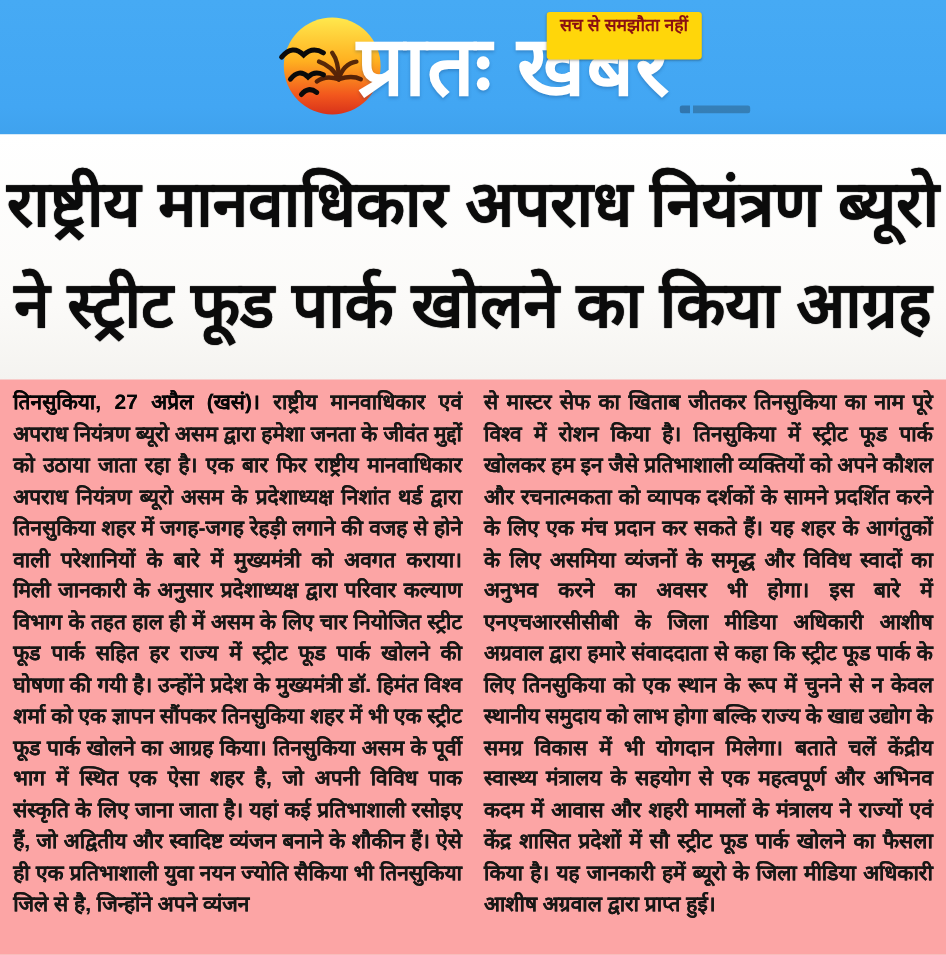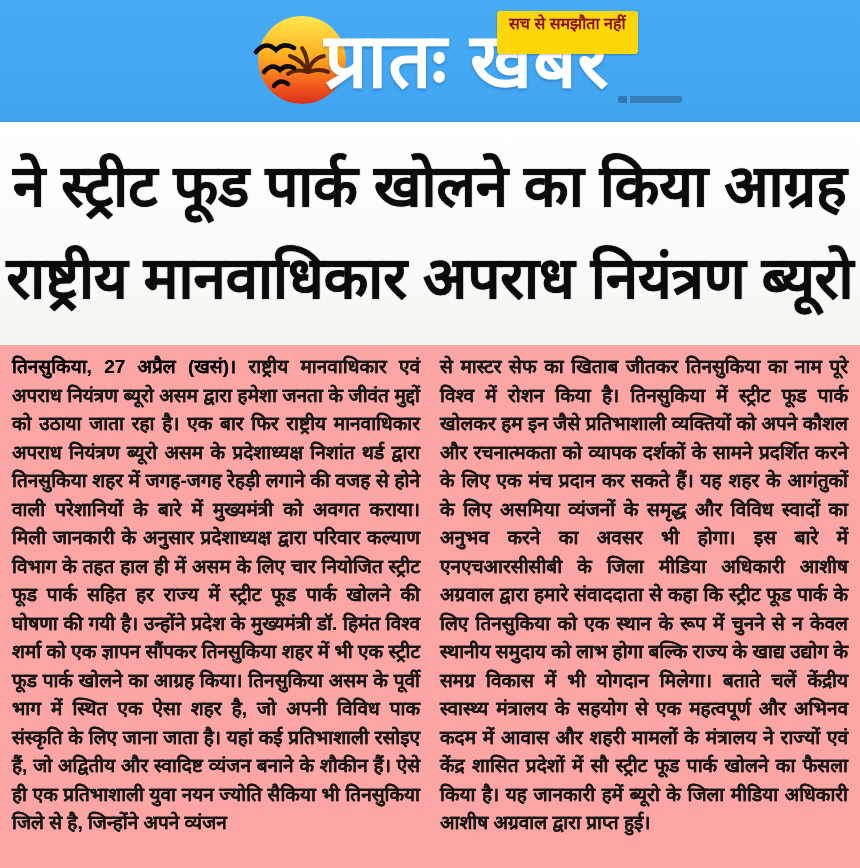--- a/index.html
+++ b/index.html
@@ -106,22 +106,22 @@
           <path d="M24 76 Q30 68 38 74"></path>
         </g>
       </svg>
       <div class="brand-title">प्रातः खबर</div>
     </div>
     <div class="tagline">सच से समझौता नहीं</div>
     <div class="logo-watermark"></div>
   </div>
 
   <div class="headline-block">
+    <div class="headline-line">राष्ट्रीय मानवाधिकार अपराध नियंत्रण ब्यूरो</div>
     <div class="headline-line">ने स्ट्रीट फूड पार्क खोलने का किया आग्रह</div>
-    <div class="headline-line">राष्ट्रीय मानवाधिकार अपराध नियंत्रण ब्यूरो</div>
   </div>
 
   <div class="article">
     <div class="col">
       <span class="dateline">तिनसुकिया, 27 अप्रैल (खसं)।</span><span> राष्ट्रीय मानवाधिकार एवं अपराध नियंत्रण ब्यूरो असम द्वारा हमेशा जनता के जीवंत मुद्दों को उठाया जाता रहा है। एक बार फिर राष्ट्रीय मानवाधिकार अपराध नियंत्रण ब्यूरो असम के प्रदेशाध्यक्ष निशांत थर्ड द्वारा तिनसुकिया शहर में जगह-जगह रेहड़ी लगाने की वजह से होने वाली परेशानियों के बारे में मुख्यमंत्री को अवगत कराया। मिली जानकारी के अनुसार प्रदेशाध्यक्ष द्वारा परिवार कल्याण विभाग के तहत हाल ही में असम के लिए चार नियोजित स्ट्रीट फूड पार्क सहित हर राज्य में स्ट्रीट फूड पार्क खोलने की घोषणा की गयी है। उन्होंने प्रदेश के मुख्यमंत्री डॉ. हिमंत विश्व शर्मा को एक ज्ञापन सौंपकर तिनसुकिया शहर में भी एक स्ट्रीट फूड पार्क खोलने का आग्रह किया। तिनसुकिया असम के पूर्वी भाग में स्थित एक ऐसा शहर है, जो अपनी विविध पाक संस्कृति के लिए जाना जाता है। यहां कई प्रतिभाशाली रसोइए हैं, जो अद्वितीय और स्वादिष्ट व्यंजन बनाने के शौकीन हैं। ऐसे ही एक प्रतिभाशाली युवा नयन ज्योति सैकिया भी तिनसुकिया जिले से है, जिन्होंने अपने व्यंजन</span>
     </div>
     <div class="col">
       <span>से मास्टर सेफ का खिताब जीतकर तिनसुकिया का नाम पूरे विश्व में रोशन किया है। तिनसुकिया में स्ट्रीट फूड पार्क खोलकर हम इन जैसे प्रतिभाशाली व्यक्तियों को अपने कौशल और रचनात्मकता को व्यापक दर्शकों के सामने प्रदर्शित करने के लिए एक मंच प्रदान कर सकते हैं। यह शहर के आगंतुकों के लिए असमिया व्यंजनों के समृद्ध और विविध स्वादों का अनुभव करने का अवसर भी होगा। इस बारे में एनएचआरसीसीबी के जिला मीडिया अधिकारी आशीष अग्रवाल द्वारा हमारे संवाददाता से कहा कि स्ट्रीट फूड पार्क के लिए तिनसुकिया को एक स्थान के रूप में चुनने से न केवल स्थानीय समुदाय को लाभ होगा बल्कि राज्य के खाद्य उद्योग के समग्र विकास में भी योगदान मिलेगा। बताते चलें केंद्रीय स्वास्थ्य मंत्रालय के सहयोग से एक महत्वपूर्ण और अभिनव कदम में आवास और शहरी मामलों के मंत्रालय ने राज्यों एवं केंद्र शासित प्रदेशों में सौ स्ट्रीट फूड पार्क खोलने का फैसला किया है। यह जानकारी हमें ब्यूरो के जिला मीडिया अधिकारी आशीष अग्रवाल द्वारा प्राप्त हुई।</span>
     </div>
   </div>

